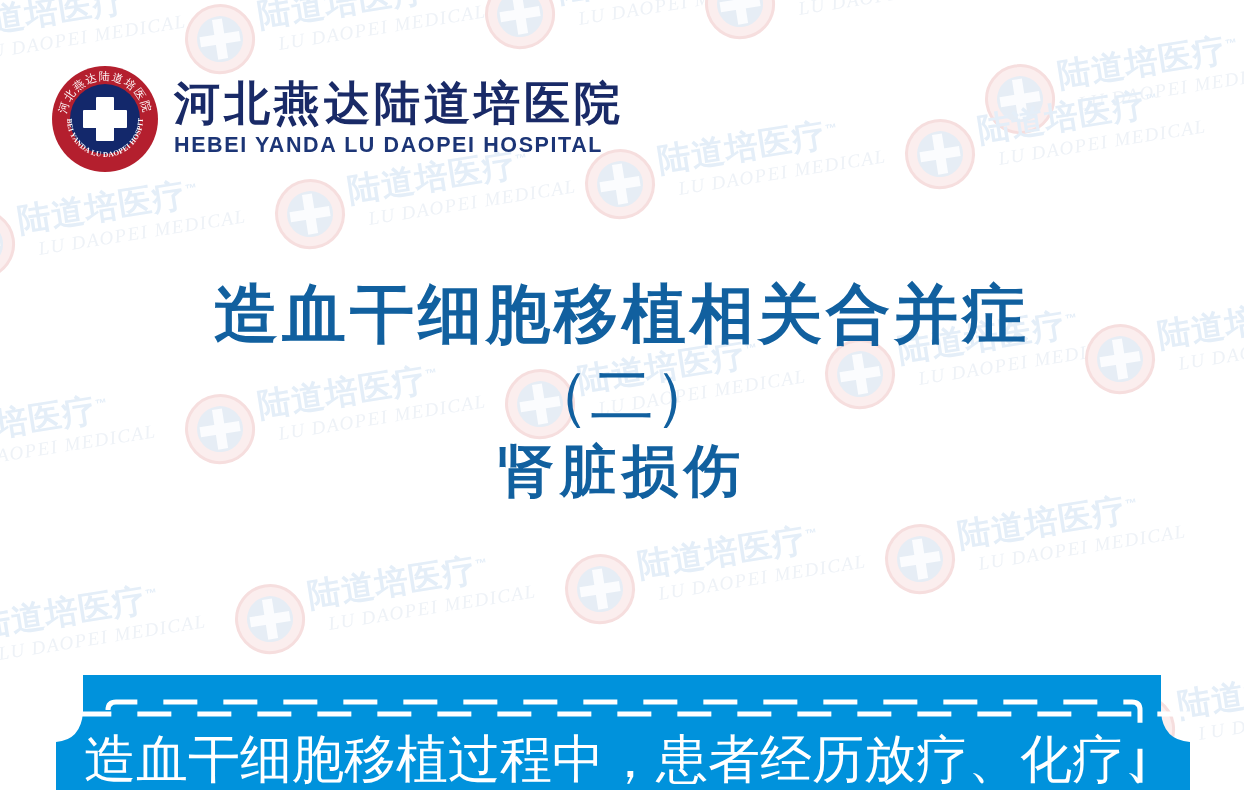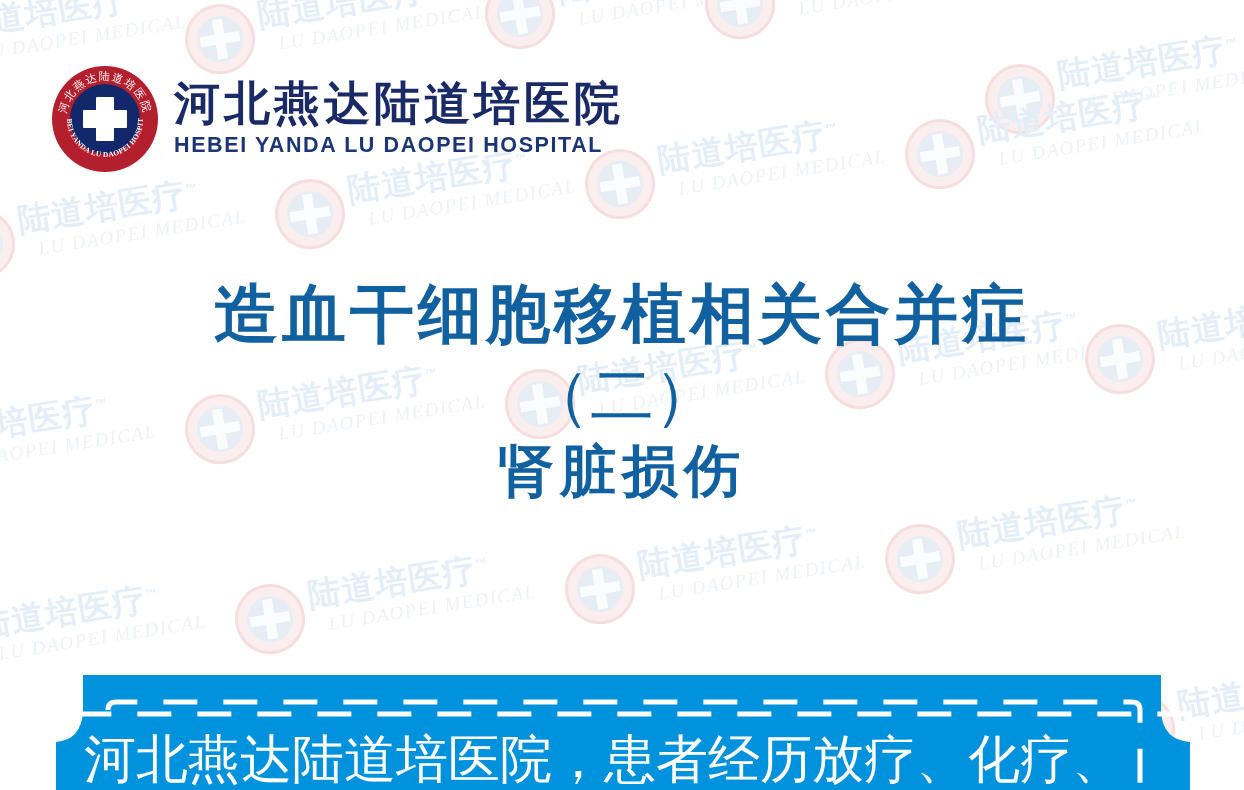--- a/index.html
+++ b/index.html
@@ -470,16 +470,16 @@
                  Q 1216,42 1216,50
                  L 1216,112" fill="none" stroke="#ffffff" stroke-width="5" stroke-dasharray="34 26" stroke-linecap="butt" transform="translate(-8,0)"></path>
 
         <path d="M 108,38
                  Q 108,30 116,30
                  L 1132,30
                  Q 1140,30 1140,38
                  L 1140,112" fill="none" stroke="#ffffff" stroke-width="5" stroke-dasharray="34 26" stroke-linecap="butt"></path>
       </svg>
     </div>
-    <div class="banner-text">河北燕达陆道培医院，患者经历放疗、化疗、</div>
+    <div class="banner-text">造血干细胞移植过程中，患者经历放疗、化疗、</div>
   </div>
 
 </div>
 
 </body></html>

